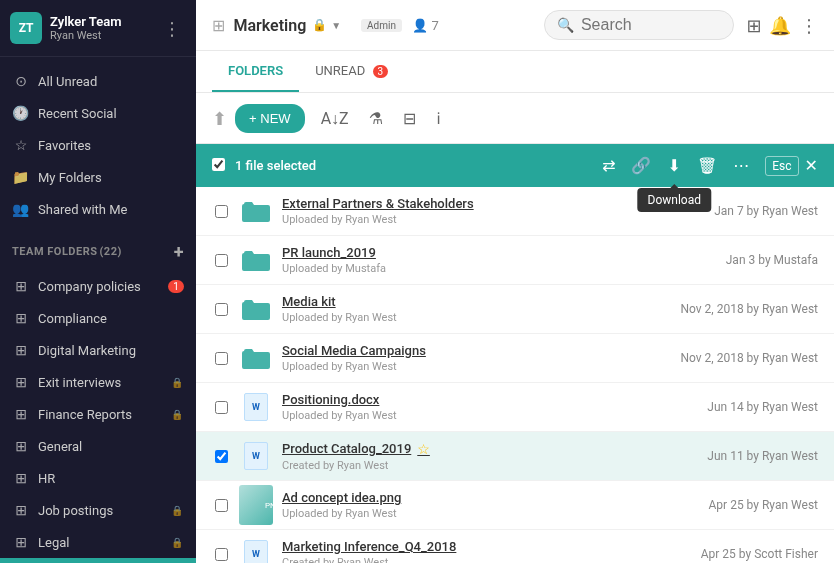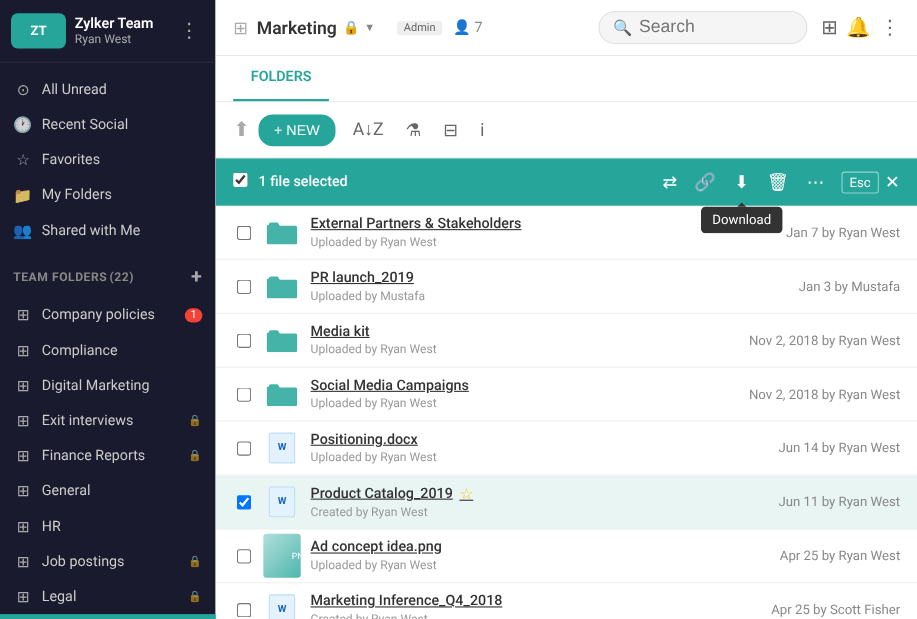--- a/index.html
+++ b/index.html
@@ -1,21 +1,21 @@
 <!DOCTYPE html>
 <html><head>
   <meta charset="utf-8">
   <style>
     * { box-sizing: border-box; margin: 0; padding: 0; }
     body { font-family: -apple-system, BlinkMacSystemFont, 'Segoe UI', Roboto, sans-serif; font-size: 13px; background: #f5f5f5; display: flex; height: 563px; overflow: hidden; }
 
     
     .sidebar { width: 196px; background: #1a1a2e; color: #ccc; display: flex; flex-direction: column; height: 100%; flex-shrink: 0; }
     .sidebar-header { display: flex; align-items: center; padding: 12px 10px; border-bottom: 1px solid #2a2a3e; }
-    .sidebar-avatar { width: 50px; height: 32px; background: #26a69a; border-radius: 6px; display: flex; align-items: center; justify-content: center; color: white; font-weight: bold; font-size: 12px; flex-shrink: 0; }
+    .sidebar-avatar { width: 32px; height: 32px; background: #26a69a; border-radius: 6px; display: flex; align-items: center; justify-content: center; color: white; font-weight: bold; font-size: 12px; flex-shrink: 0; }
     .sidebar-team { margin-left: 8px; flex: 1; }
     .sidebar-team-name { color: #fff; font-size: 13px; font-weight: 600; }
     .sidebar-team-user { color: #aaa; font-size: 11px; }
     .sidebar-more { color: #aaa; cursor: pointer; font-size: 18px; padding: 2px 5px; }
 
     .nav-section { padding: 8px 0; }
     .nav-item { display: flex; align-items: center; padding: 7px 12px; cursor: pointer; color: #ccc; position: relative; }
     .nav-item.active { background: #26a69a; color: #fff; }
     .nav-item .nav-icon { width: 18px; height: 18px; margin-right: 8px; opacity: 0.8; flex-shrink: 0; display: flex; align-items: center; justify-content: center; font-size: 14px; }
     .nav-item .nav-label { flex: 1; font-size: 13px; }
@@ -208,20 +208,24 @@
       <span title="Apps">⊞</span>
       <span title="Notifications">🔔</span>
       <span>⋮</span>
     </div>
   </div>
 
   <div class="tabs">
     <div class="tab active">
       <span>FOLDERS</span>
     </div>
+    <div class="tab">
+      <span>UNREAD</span>
+      <span class="tab-badge">3</span>
+    </div>
   </div>
 
   <div class="toolbar">
     <span style="color:#aaa; font-size:18px; margin-right:8px; cursor:pointer;">⬆</span>
     <button class="new-btn">+ NEW</button>
     <div class="toolbar-icons">
       <span class="toolbar-icon" title="Sort">A↓Z</span>
       <span class="toolbar-icon" title="Filter">⚗</span>
       <span class="toolbar-icon" title="View">⊟</span>
       <span class="toolbar-icon" title="Info">ℹ</span>

